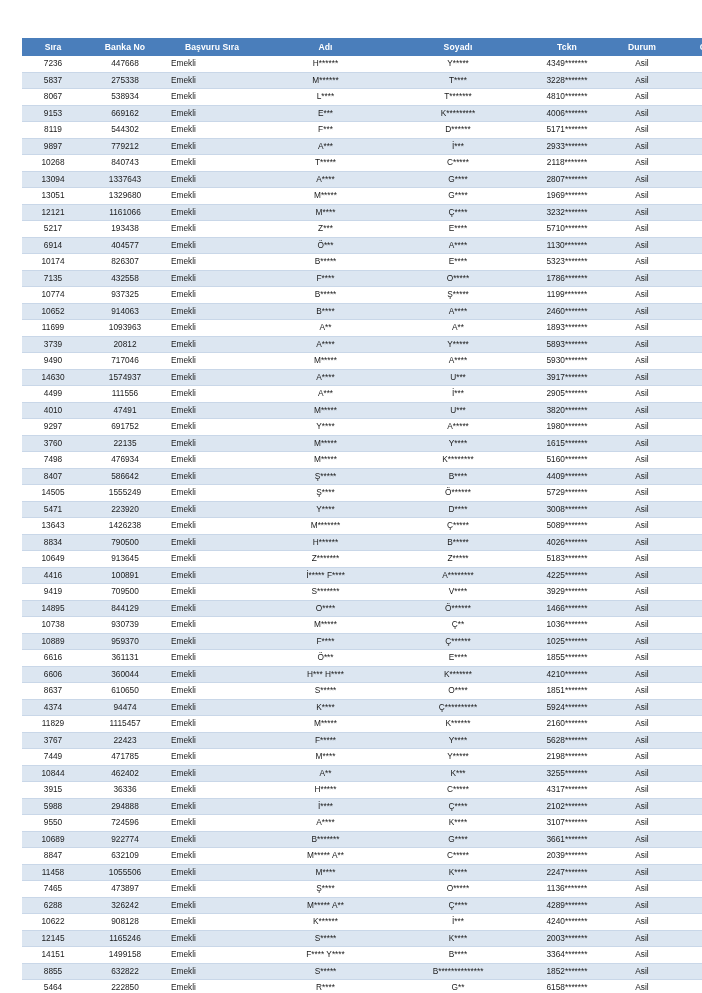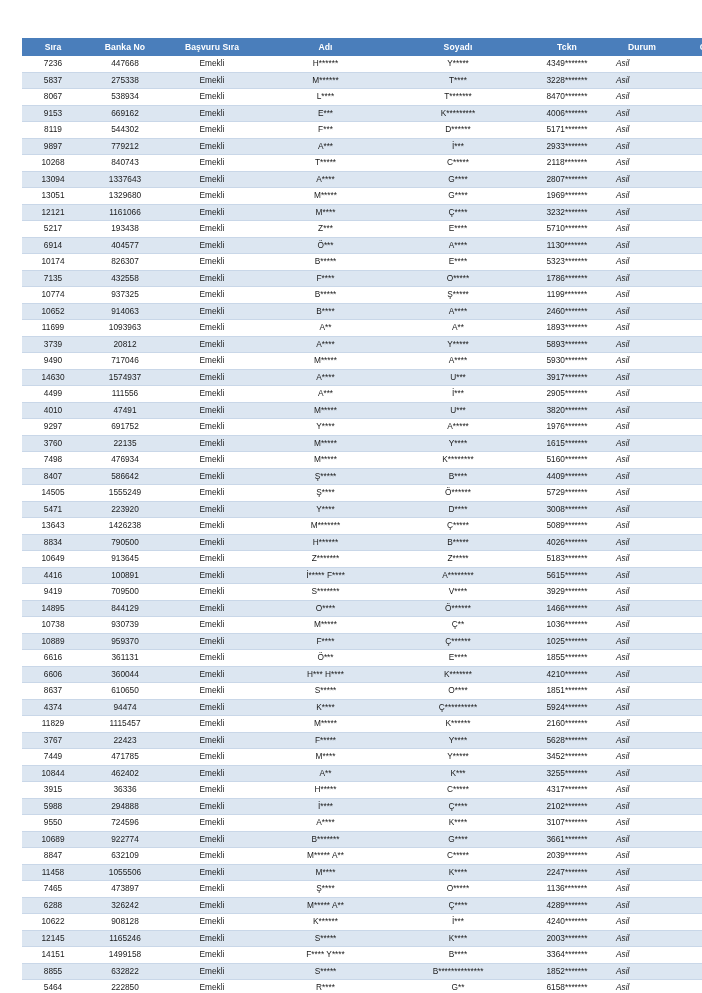--- a/index.html
+++ b/index.html
@@ -73,27 +73,27 @@
   table.results tbody tr.even td {
     background: #dce6f1;
   }
   table.results tbody tr:last-child td {
     border-bottom: 1px solid #b9cbe0;
   }
   td.col-sira, td.col-banka, td.col-tckn, td.col-cekilis {
     text-align: center;
   }
   td.col-basvuru {
-    text-align: center;
+    text-align: left;
   }
   td.col-adi, td.col-soyadi {
     text-align: center;
   }
   td.col-durum {
-    font-style: italic;
+    text-align: center;
   }
   .hdr-sira, .hdr-banka, .hdr-basvuru, .hdr-adi,
   .hdr-soyadi, .hdr-tckn, .hdr-durum, .hdr-cekilis { text-align: center; }
 </style>
 </head>
 <body>
 
 <div id="page">
   <div id="table-wrap">
     <table class="results">
@@ -139,21 +139,21 @@
             <td class="col-tckn">3228*******</td>
             <td class="col-durum">Asil</td>
             <td class="col-cekilis">1836</td>
           </tr>
           <tr class="odd">
             <td class="col-sira">8067</td>
             <td class="col-banka">538934</td>
             <td class="col-basvuru">Emekli</td>
             <td class="col-adi">L****</td>
             <td class="col-soyadi">T*******</td>
-            <td class="col-tckn">8470*******</td>
+            <td class="col-tckn">4810*******</td>
             <td class="col-durum">Asil</td>
             <td class="col-cekilis">1837</td>
           </tr>
           <tr class="even">
             <td class="col-sira">9153</td>
             <td class="col-banka">669162</td>
             <td class="col-basvuru">Emekli</td>
             <td class="col-adi">E***</td>
             <td class="col-soyadi">K*********</td>
             <td class="col-tckn">4006*******</td>
@@ -339,21 +339,21 @@
             <td class="col-tckn">3820*******</td>
             <td class="col-durum">Asil</td>
             <td class="col-cekilis">1856</td>
           </tr>
           <tr class="odd">
             <td class="col-sira">9297</td>
             <td class="col-banka">691752</td>
             <td class="col-basvuru">Emekli</td>
             <td class="col-adi">Y****</td>
             <td class="col-soyadi">A*****</td>
-            <td class="col-tckn">1976*******</td>
+            <td class="col-tckn">1980*******</td>
             <td class="col-durum">Asil</td>
             <td class="col-cekilis">1857</td>
           </tr>
           <tr class="even">
             <td class="col-sira">3760</td>
             <td class="col-banka">22135</td>
             <td class="col-basvuru">Emekli</td>
             <td class="col-adi">M*****</td>
             <td class="col-soyadi">Y****</td>
             <td class="col-tckn">1615*******</td>
@@ -429,21 +429,21 @@
             <td class="col-tckn">5183*******</td>
             <td class="col-durum">Asil</td>
             <td class="col-cekilis">1865</td>
           </tr>
           <tr class="even">
             <td class="col-sira">4416</td>
             <td class="col-banka">100891</td>
             <td class="col-basvuru">Emekli</td>
             <td class="col-adi">İ***** F****</td>
             <td class="col-soyadi">A********</td>
-            <td class="col-tckn">5615*******</td>
+            <td class="col-tckn">4225*******</td>
             <td class="col-durum">Asil</td>
             <td class="col-cekilis">1866</td>
           </tr>
           <tr class="odd">
             <td class="col-sira">9419</td>
             <td class="col-banka">709500</td>
             <td class="col-basvuru">Emekli</td>
             <td class="col-adi">S*******</td>
             <td class="col-soyadi">V****</td>
             <td class="col-tckn">3929*******</td>
@@ -539,21 +539,21 @@
             <td class="col-tckn">5628*******</td>
             <td class="col-durum">Asil</td>
             <td class="col-cekilis">1876</td>
           </tr>
           <tr class="odd">
             <td class="col-sira">7449</td>
             <td class="col-banka">471785</td>
             <td class="col-basvuru">Emekli</td>
             <td class="col-adi">M****</td>
             <td class="col-soyadi">Y*****</td>
-            <td class="col-tckn">3452*******</td>
+            <td class="col-tckn">2198*******</td>
             <td class="col-durum">Asil</td>
             <td class="col-cekilis">1877</td>
           </tr>
           <tr class="even">
             <td class="col-sira">10844</td>
             <td class="col-banka">462402</td>
             <td class="col-basvuru">Emekli</td>
             <td class="col-adi">A**</td>
             <td class="col-soyadi">K***</td>
             <td class="col-tckn">3255*******</td>

